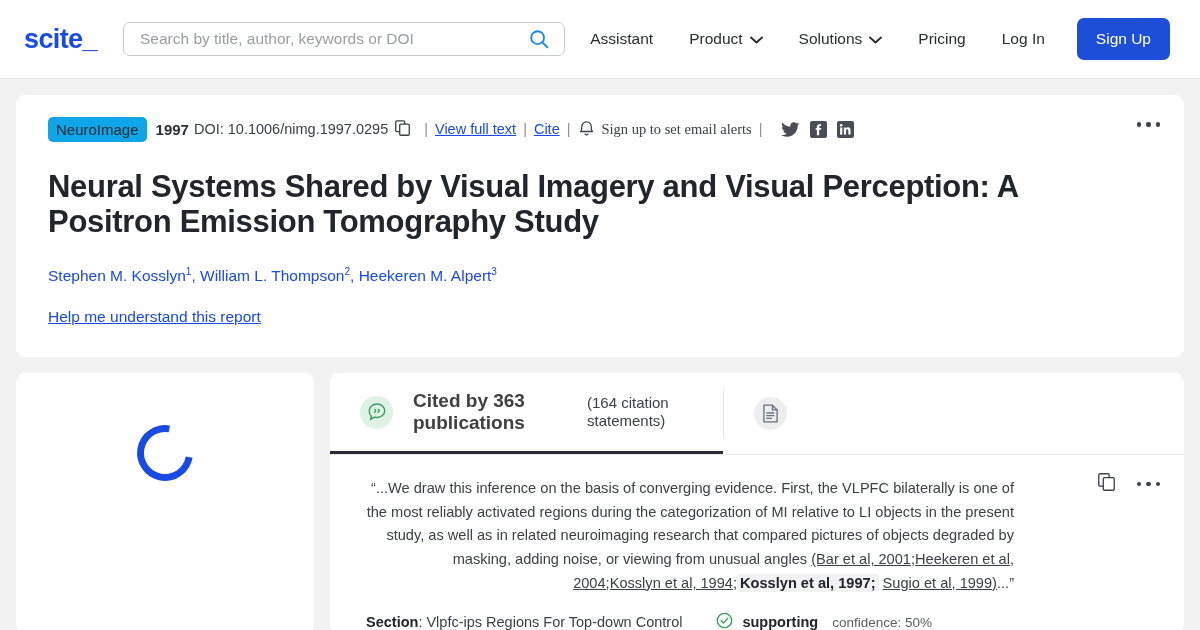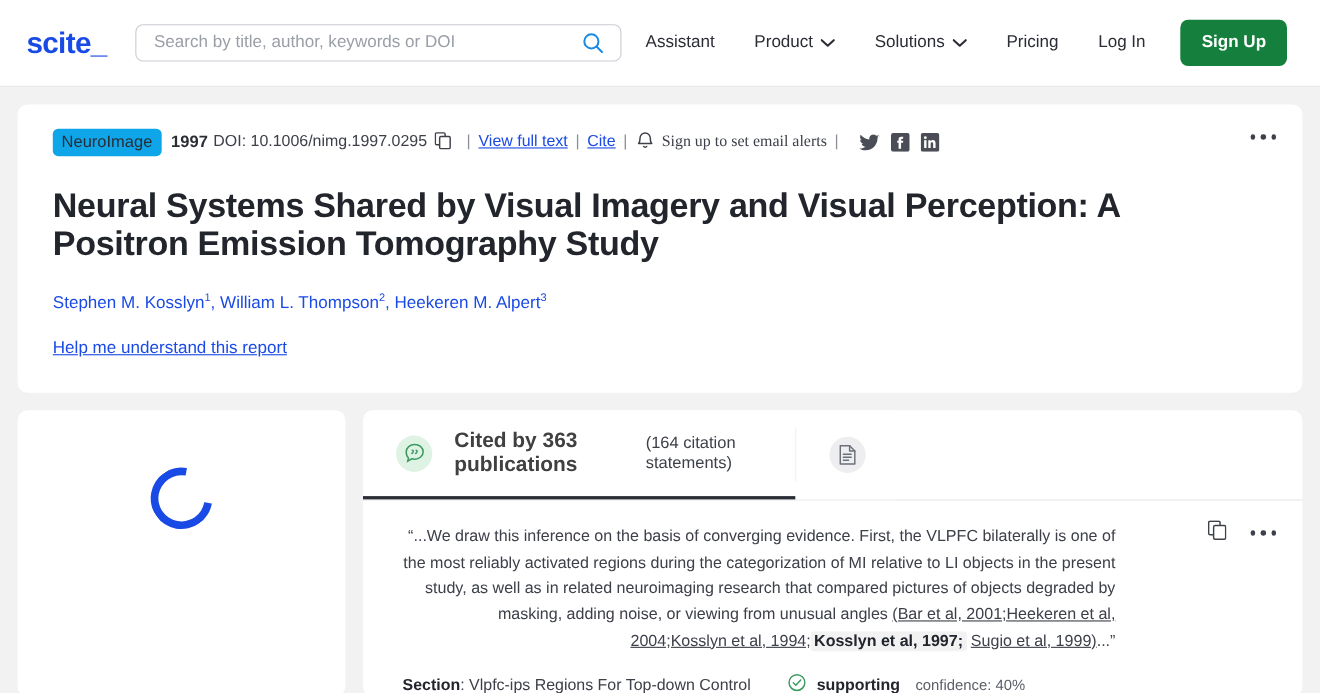--- a/index.html
+++ b/index.html
@@ -62,24 +62,24 @@
     padding: 0 18px;
     display: flex;
     align-items: center;
     gap: 7px;
     cursor: pointer;
     white-space: nowrap;
   }
   .chev { display: block; }
   .signup-btn {
     margin-left: 14px;
-    background: #15803d;
+    background: #1d4ed8;
     color: #fff;
     font-size: 15.5px;
-    font-weight: 700;
+    font-weight: 400;
     border: none;
     border-radius: 7px;
     height: 42px;
     padding: 0 19px;
     cursor: pointer;
     font-family: "Liberation Sans", sans-serif;
   }
 
   
   .page { padding: 16px 16px 0 16px; }
@@ -449,19 +449,19 @@
           <span class="sec-label">Section</span>
             <span class="sec-val">: Vlpfc-ips Regions For Top-down Control</span>
           <span class="right-grp">
             <span>
               <svg width="17" height="17" viewBox="0 0 18 18" fill="none" stroke="#3a9a5e" stroke-width="1.4">
                 <circle cx="9" cy="9" r="7.6"></circle>
                 <polyline points="5.5,9.2 7.9,11.6 12.6,6.5" stroke-linecap="round" stroke-linejoin="round"></polyline>
               </svg>
             </span>
             <span class="support-word">supporting</span>
-            <span class="confidence">confidence: 40%</span>
+            <span class="confidence">confidence: 50%</span>
           </span>
         </div>
       </div>
     </div>
   </div>
 </div>
 
 </body></html>

